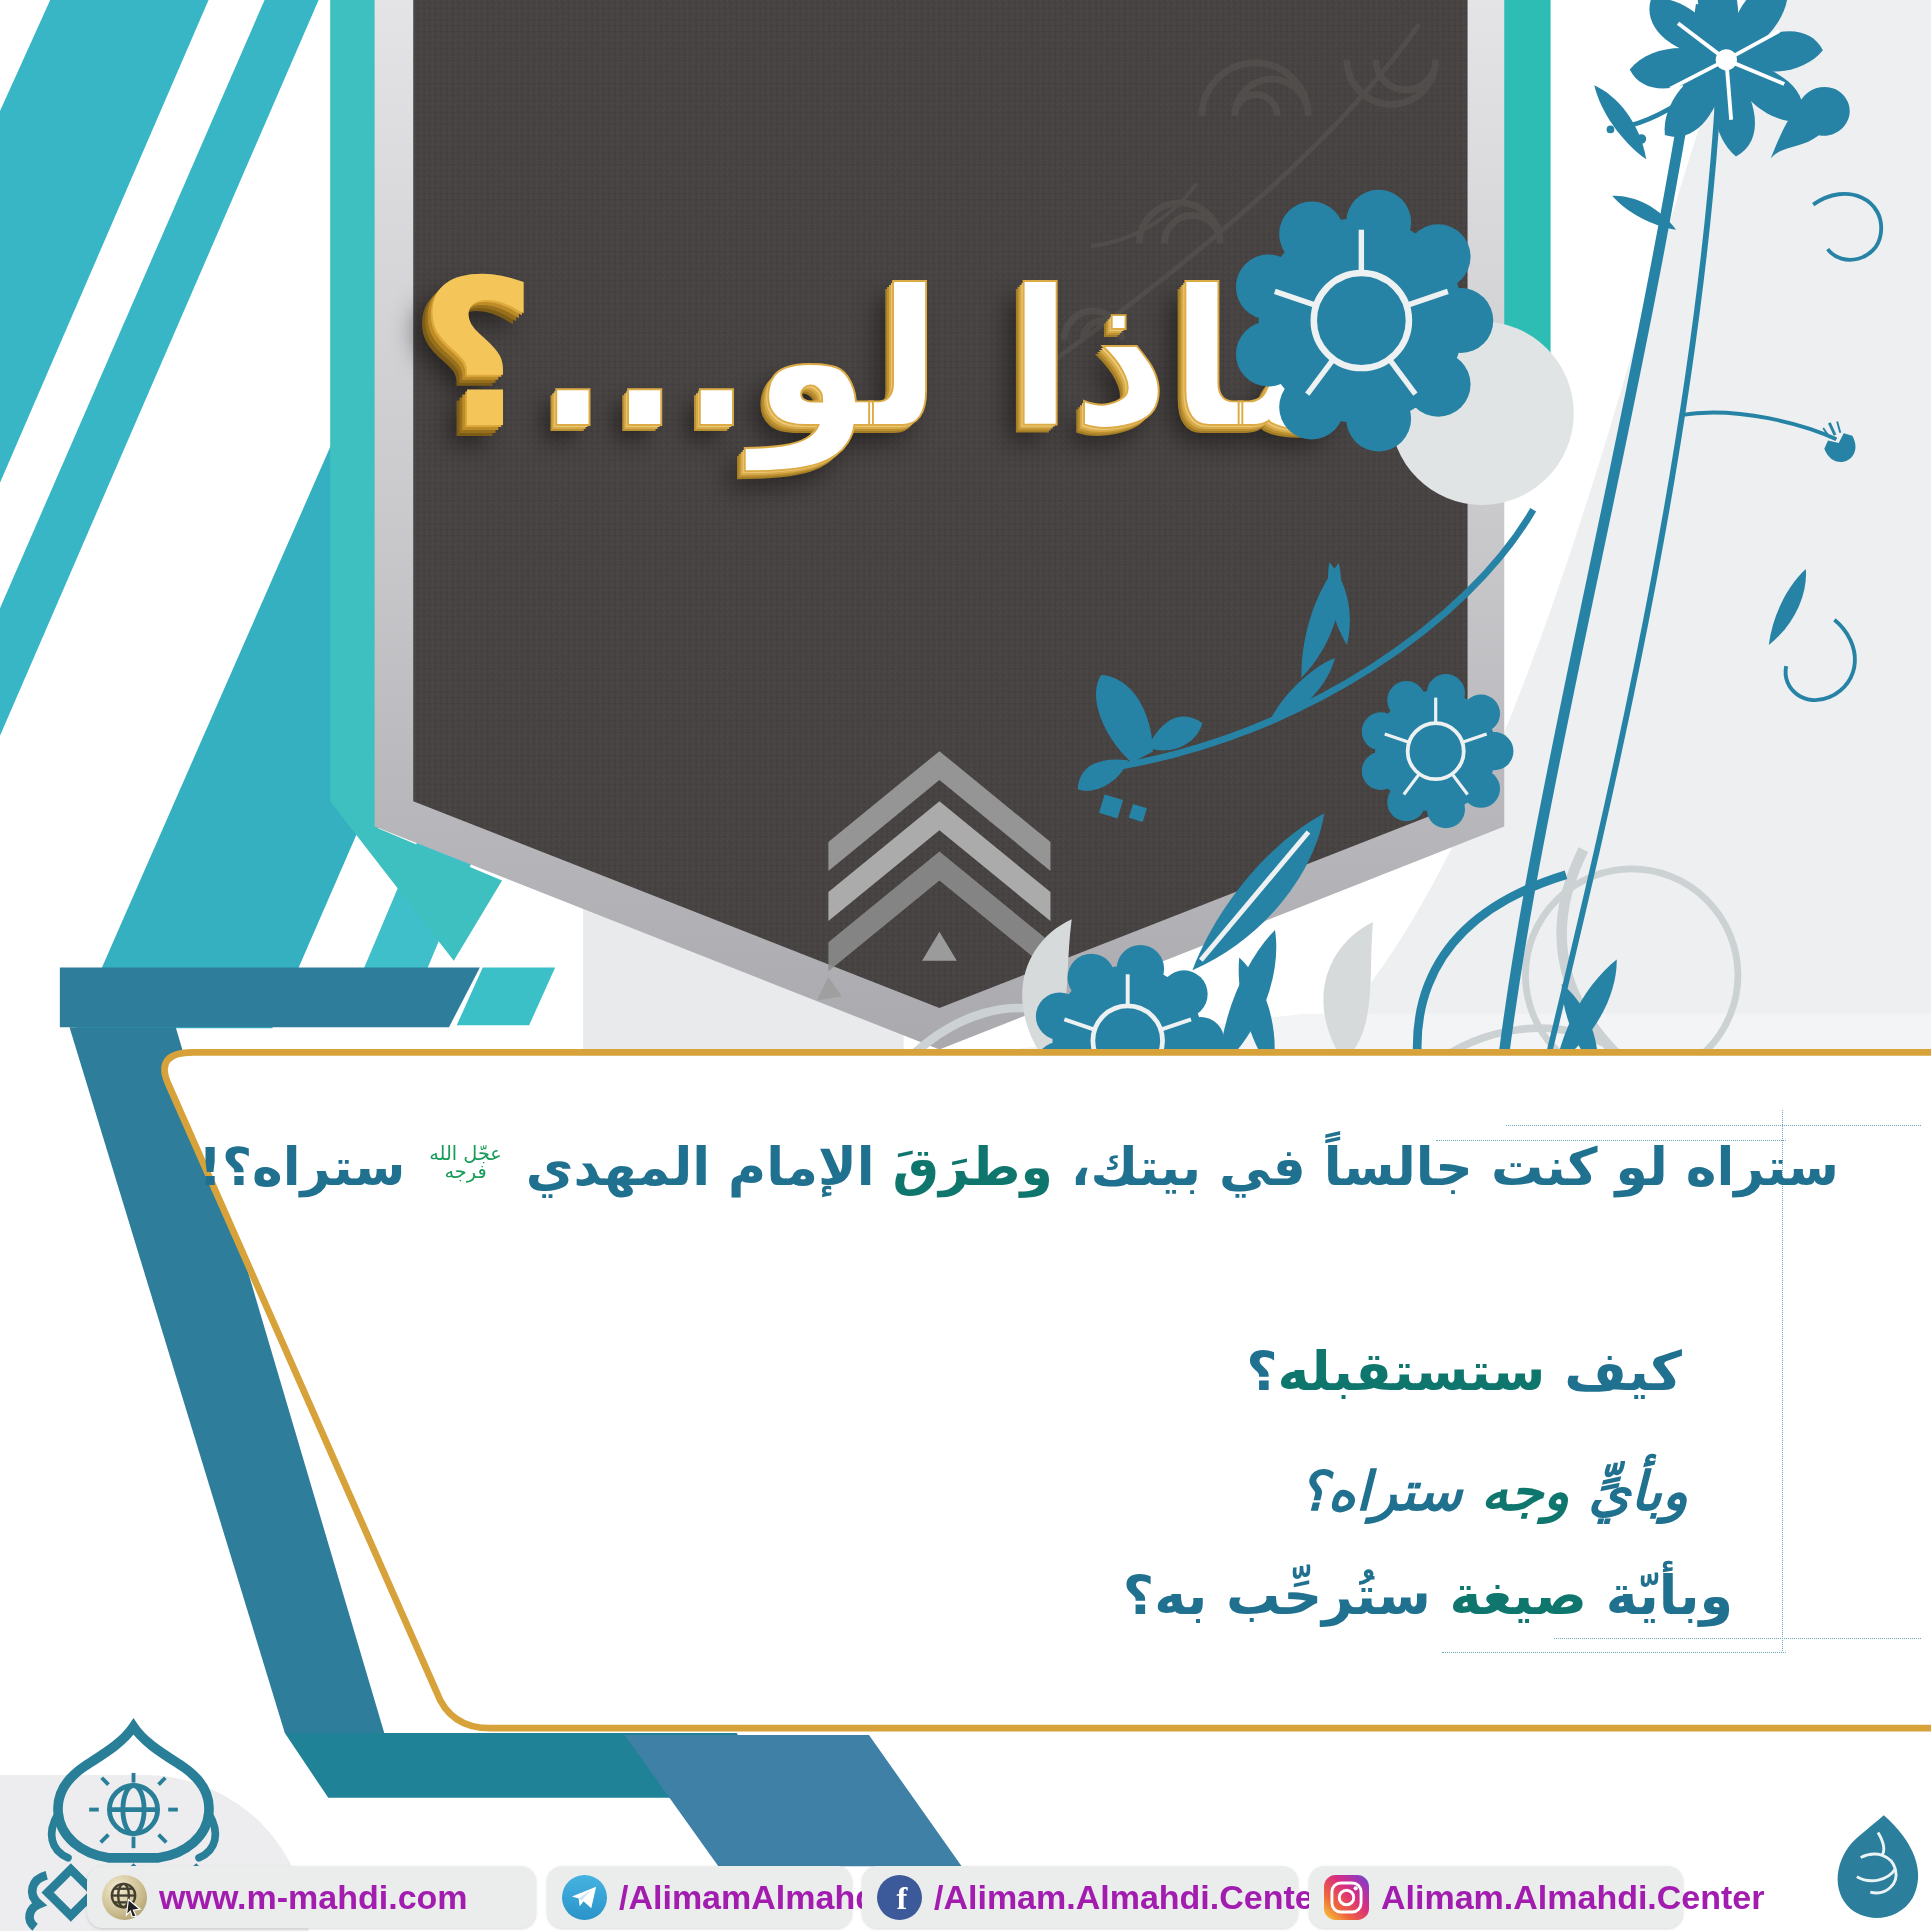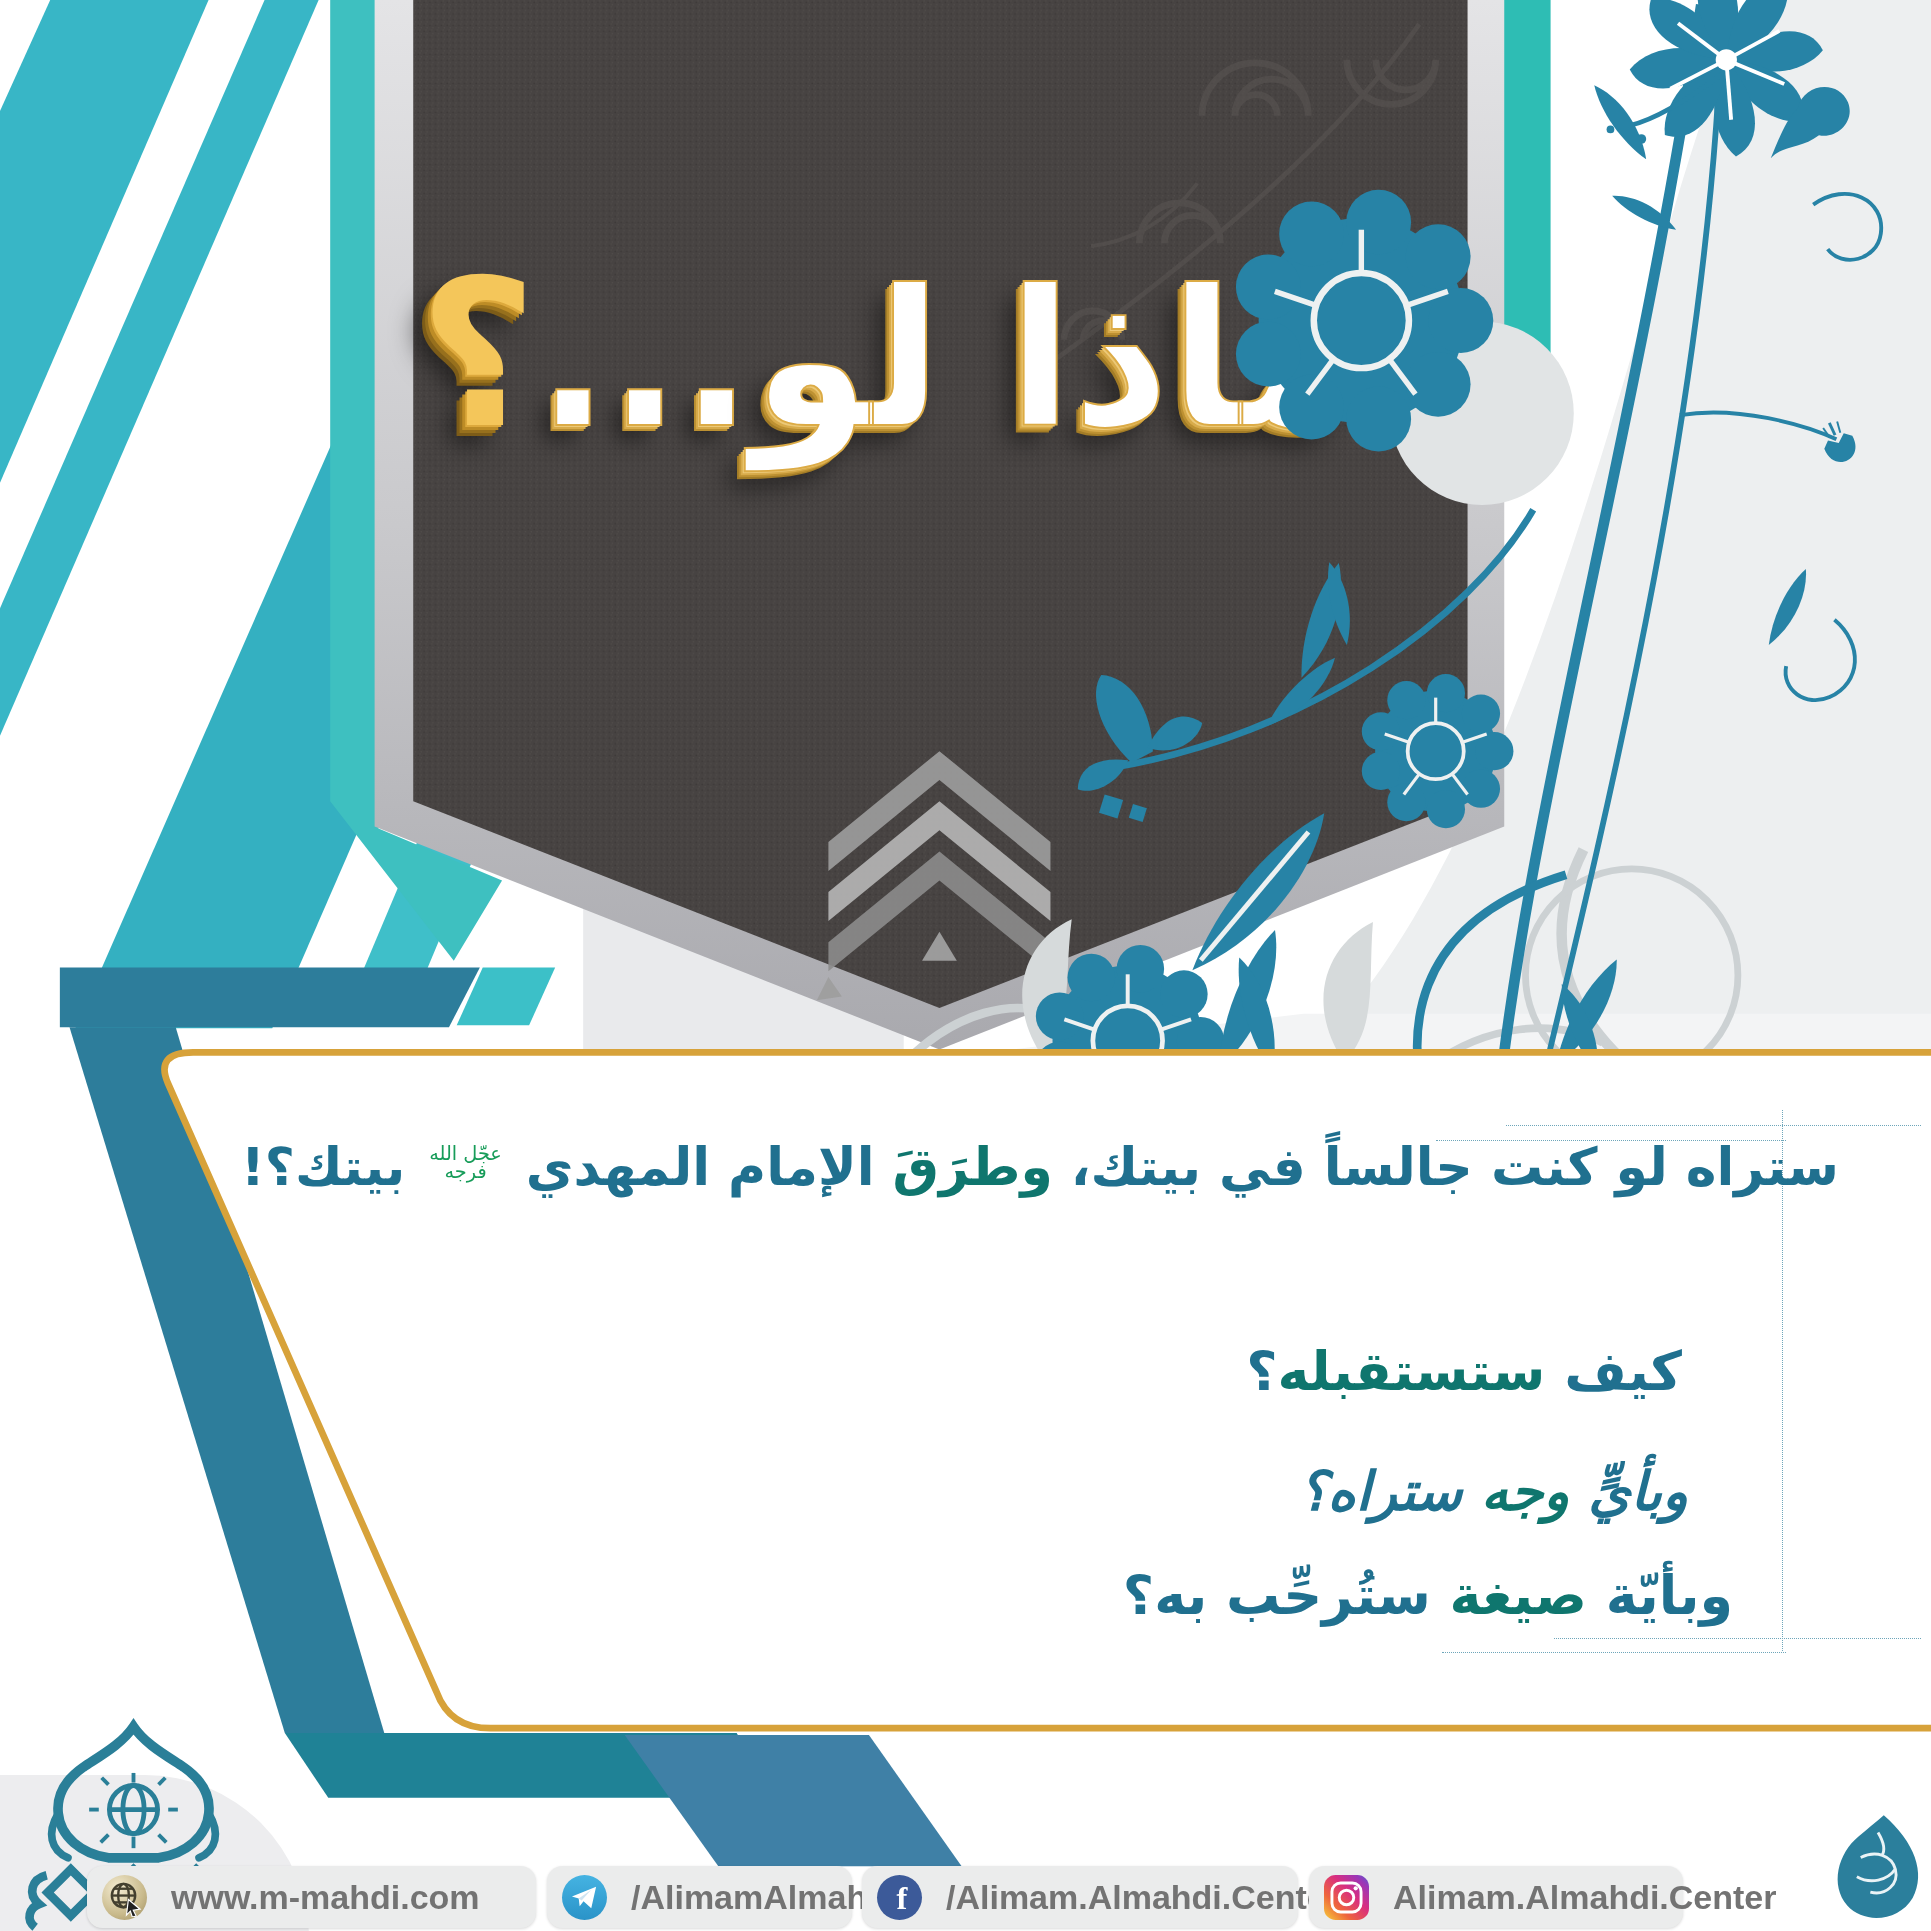--- a/index.html
+++ b/index.html
@@ -27,21 +27,21 @@
         margin:0 5.8px;line-height:.95;font-size:19.3px;font-weight:normal;color:#179c59;transform:translateY(-7.7px);}
   
   .guide{position:absolute;z-index:35;}
   .gh{border-top:1.9px dotted #6ea6ba;height:0;}
   .gv{border-left:1.9px dotted #6ea6ba;width:0;}
   
   .badge{position:absolute;top:1866px;height:62px;background:#ebecec;border-radius:15.4px;
          display:flex;align-items:center;gap:11.6px;padding:0 15.4px;box-sizing:border-box;z-index:60;
          box-shadow:0 1px 2.9px rgba(0,0,0,.15);cursor:pointer;}
   .badge .lbl{font-family:"Liberation Sans","DejaVu Sans",sans-serif;font-weight:bold;
-              font-size:34px;color:#737373;white-space:nowrap;margin-left:12px;}
+              font-size:34px;color:#a21caf;white-space:nowrap;}
   .ficon{width:45px;height:45px;border-radius:50%;flex:0 0 auto;display:flex;align-items:center;justify-content:center;}
   .icon-globe{background:radial-gradient(circle at 35% 30%,#f4ecd2,#c9ba8c 60%,#9c8c5e);}
   .icon-tg{background:linear-gradient(#45b3e2,#2a93c8);}
   .icon-fb{background:#3c5a99;}
   .icon-ig{border-radius:11.6px;background:linear-gradient(45deg,#f7d038 0%,#ee653d 30%,#d92e7f 60%,#9b36b7 85%,#515ecf 100%);}
   .logo-blob{position:absolute;left:-29px;top:1775px;width:338px;height:164px;background:#ededef;
              border-top-right-radius:164px;z-index:55;}
   .sig{position:absolute;left:1828px;top:1813px;z-index:60;}
 </style>
 </head>
@@ -235,21 +235,21 @@
   <div class="guide gh" style="left:1506px;top:1125px;width:415px"></div>
   <div class="guide gh" style="left:1436px;top:1140px;width:350px"></div>
   <div class="guide gv" style="left:1782px;top:1110px;height:541px"></div>
   <div class="guide gh" style="left:1554px;top:1638px;width:367px"></div>
   <div class="guide gh" style="left:1442px;top:1652px;width:344px"></div>
 
   <div class="qline q1">
     <span>ستراه لو كنت جالساً في بيتك، </span><span class="hl">وطرَقَ</span><span> الإمام المهدي </span><span class="seal">
         <span>عجّل الله</span>
         <span>فرجه</span>
-      </span><span> بيتك؟!</span>
+      </span><span> ستراه؟!</span>
   </div>
   <div class="qline q2">
     <span>كيف </span><span class="hl">ستستقبله</span><span>؟</span>
   </div>
   <div class="qline q3">
     <span>وبأيٍّ </span><span class="hl">وجه</span><span> ستراه؟</span>
   </div>
   <div class="qline q4">
     <span>وبأيّة </span><span class="hl">صيغة</span><span> ستُرحِّب به؟</span>
   </div>

